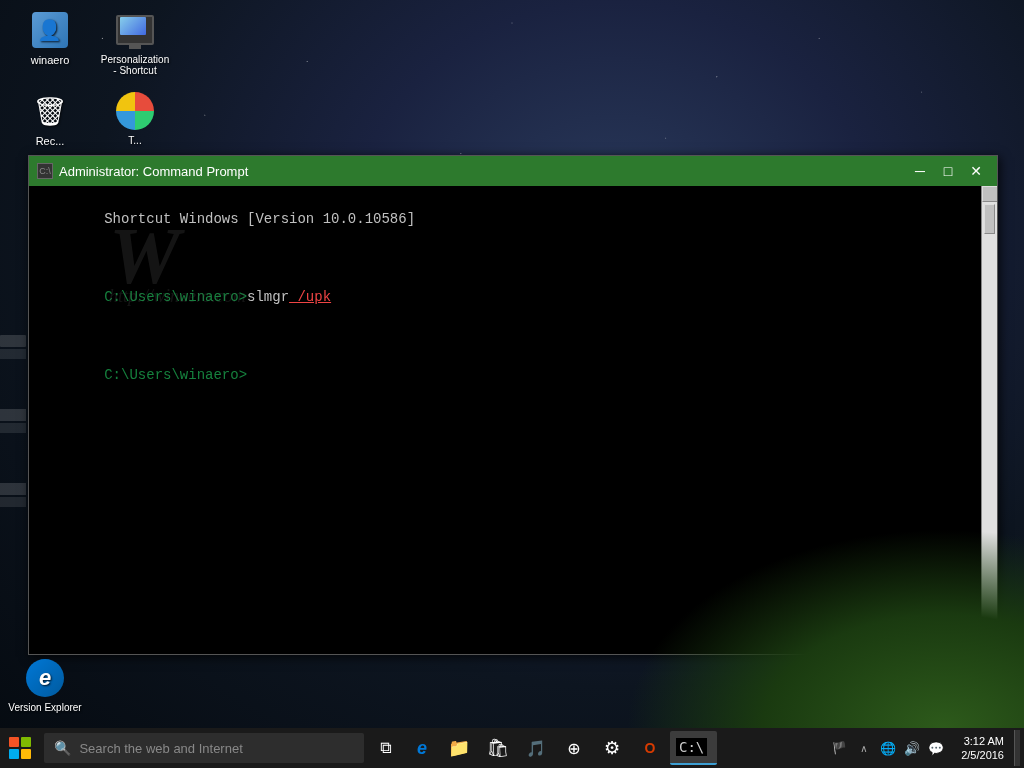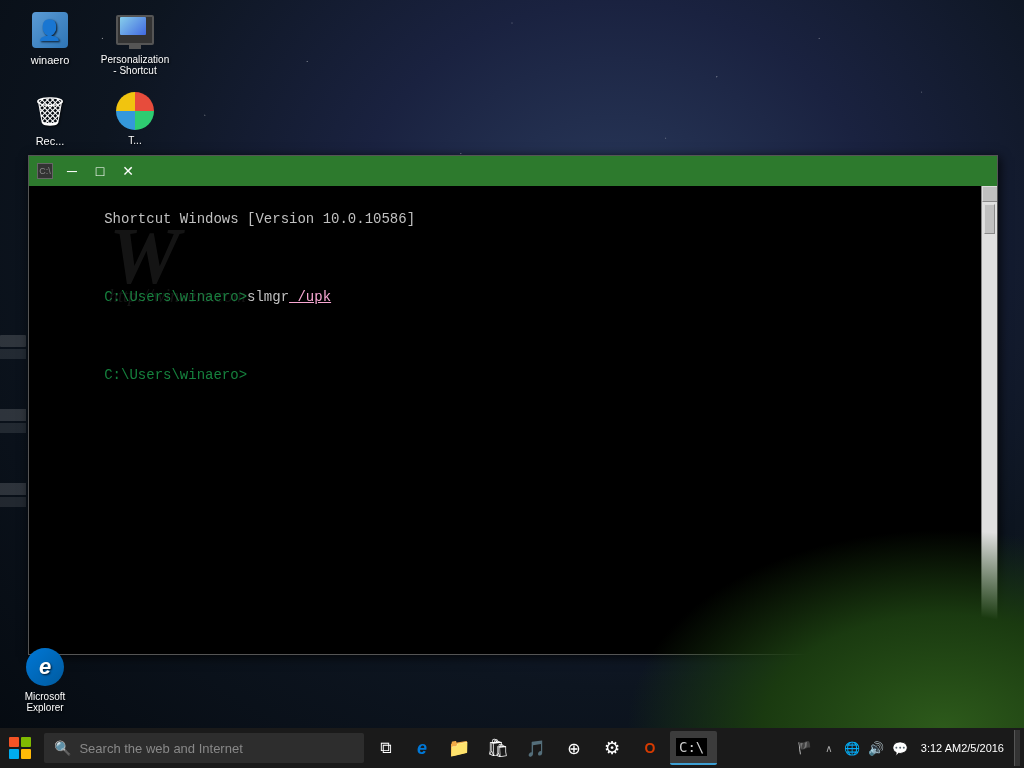--- a/index.html
+++ b/index.html
@@ -281,21 +281,21 @@
       margin: 2px;
     }
 
     .cmd-line {
       line-height: 1.4;
       white-space: pre;
     }
 
     .cmd-line .prompt { color: #15803d; }
     .cmd-line .command { color: #c0c0c0; }
-    .cmd-line .flag { color: #f9a8d4; text-decoration: underline; }
+    .cmd-line .flag { color: #ef4444; text-decoration: underline; }
 
     
     .taskbar {
       position: absolute;
       bottom: 0;
       left: 0;
       width: 1024px;
       height: 40px;
       background: #1a1a1a;
       display: flex;
@@ -390,21 +390,21 @@
       display: flex;
       align-items: center;
       justify-content: center;
       cursor: pointer;
       color: #ccc;
       font-size: 14px;
     }
 
     .taskbar-clock {
       display: flex;
-      flex-direction: row;
+      flex-direction: column;
       align-items: flex-end;
       justify-content: center;
       color: white;
       font-size: 11px;
       line-height: 1.3;
       padding: 0 6px;
       cursor: pointer;
       min-width: 60px;
     }
 
@@ -495,20 +495,21 @@
     <div style="width:26px;height:10px;background:rgba(255,255,255,0.1);margin-bottom:50px;"></div>
     <div style="width:26px;height:12px;background:rgba(255,255,255,0.15);margin-bottom:2px;"></div>
     <div style="width:26px;height:10px;background:rgba(255,255,255,0.1);"></div>
   </div>
 
   <div class="cmd-window">
     <div class="cmd-titlebar">
       <div class="cmd-titlebar-icon">
         <span style="font-size:9px;color:#888;">C:\</span>
       </div>
+      <span class="cmd-title-text">Administrator: Command Prompt</span>
       <div class="cmd-controls">
         <button class="cmd-btn">─</button>
         <button class="cmd-btn">□</button>
         <button class="cmd-btn close-btn">✕</button>
       </div>
     </div>
 
     <div class="cmd-body">
 
       <div class="cmd-line">
@@ -539,21 +540,21 @@
   </div>
 
   <div class="bottom-desktop-icons">
 
     <div class="desktop-icon">
       <div class="icon-img">
         <div class="icon-ie" style="background:linear-gradient(135deg,#0078d7,#005a9e);border-radius:50%;width:38px;height:38px;">
           <span style="font-style:italic;font-weight:bold;font-size:22px;color:white;">e</span>
         </div>
       </div>
-      <span style="font-size:10px;">Microsoft Explorer</span>
+      <span style="font-size:10px;">Version Explorer</span>
     </div>
 
   </div>
 
   <div class="taskbar">
 
     <div class="taskbar-start">
       <div class="start-btn">
         <div class="win-logo">
           <div class="win-logo-quad" style="background:#f35325;"></div>

